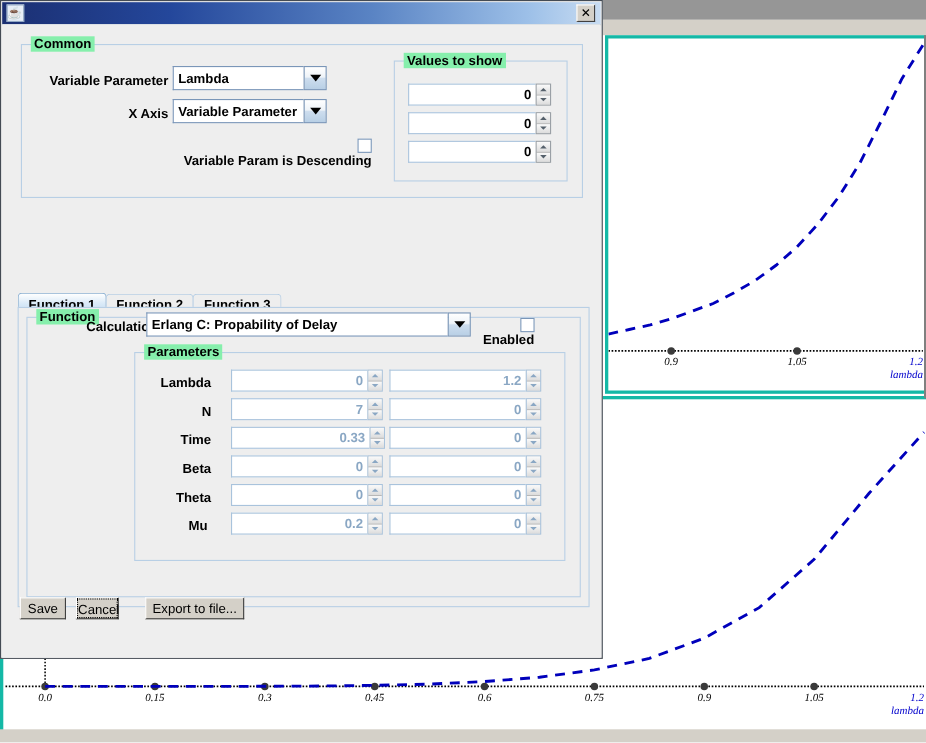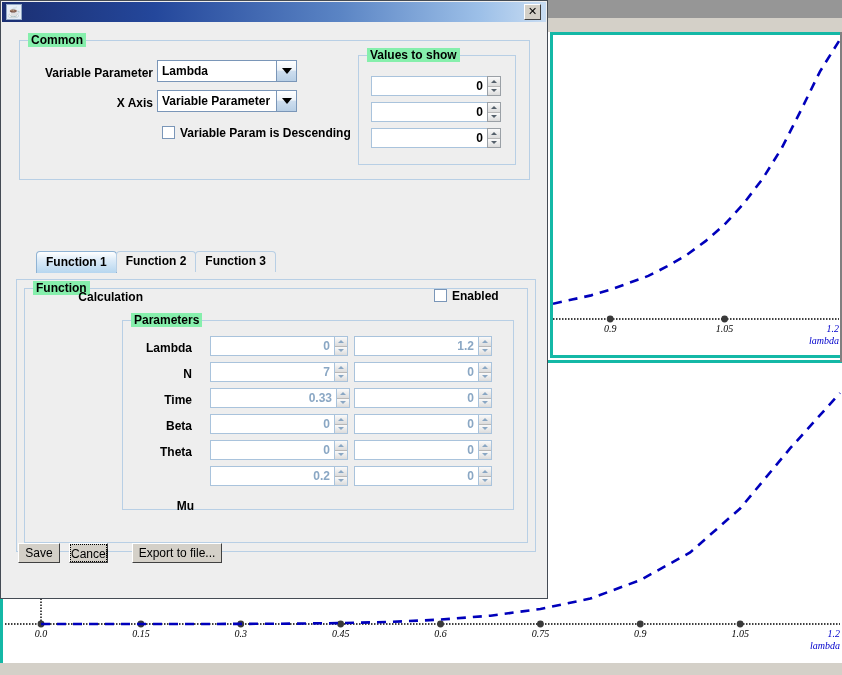--- a/index.html
+++ b/index.html
@@ -72,21 +72,21 @@
     background:linear-gradient(to bottom,#ffffff 0%,#eef3f8 45%,#cdddee 52%,#b8cfe5 100%);
     border:1px solid #7a96b8;
     display:flex;align-items:center;justify-content:center;
   }
   .combo .cbarrow .tri{
     width:0;height:0;border-left:5px solid transparent;border-right:5px solid transparent;
     border-top:6px solid #000;
   }
 
   
-  .chk{position:absolute;display:flex;align-items:flex-start;}
+  .chk{position:absolute;display:flex;align-items:flex-end;flex-direction:column;}
   .chk .box{
     width:13px;height:13px;box-sizing:border-box;
     background:#ffffff;border:1px solid #7a96b8;
   }
   .chk .ctext{margin-left:5px;font-size:12px;font-weight:bold;color:#000;white-space:nowrap;}
 
   
   .spin{position:absolute;height:20px;display:flex;box-sizing:border-box;}
   .spin .sfield{
     flex:1;background:#ffffff;border:1px solid #a9c3dc;border-right:none;box-sizing:border-box;
@@ -103,21 +103,21 @@
     background:linear-gradient(to bottom,#fafafa,#dcdcdc);
   }
   .spin .sbtns .sb.up{border-bottom:1px solid #b8b8b8;}
   .spin .sbtns .sb .u{width:0;height:0;border-left:3px solid transparent;border-right:3px solid transparent;border-bottom:3px solid #8aa7c4;}
   .spin .sbtns .sb .d{width:0;height:0;border-left:3px solid transparent;border-right:3px solid transparent;border-top:3px solid #8aa7c4;}
   .spin.enabled .sbtns{border-color:#9aa0a6;}
   .spin.enabled .sbtns .sb .u{border-bottom-color:#55606b;}
   .spin.enabled .sbtns .sb .d{border-top-color:#55606b;}
 
   
-  #tabstrip{position:absolute;left:14px;top:229px;height:22px;display:flex;align-items:flex-start;margin-left:20px;}
+  #tabstrip{position:absolute;left:14px;top:244px;height:22px;display:flex;align-items:center;}
   .tab{
     height:21px;box-sizing:border-box;padding:0 9px;
     font-size:12px;font-weight:bold;color:#000;line-height:19px;
     border:1px solid #b8cfe5;border-bottom:none;
     border-radius:4px 4px 0 0;
     background:#eeeeee;margin-right:-1px;cursor:pointer;
   }
   .tab.sel{
     background:linear-gradient(to bottom,#ffffff 0%,#dcebf8 40%,#b6d6ef 100%);
     border-color:#8fb3d4;
@@ -277,20 +277,26 @@
     </div>
 
     <div id="tabpanel"></div>
 
     <div class="group" style="left:22px;top:266px;width:504px;height:255px;">
       <span class="gtitle">Function</span>
     </div>
 
     <span class="lbl" style="left:56px;top:268px;width:85px;text-align:right;">Calculation</span>
 
+    <div class="combo" style="left:131px;top:262px;width:295px;">
+      <div class="cbtext">Erlang C: Propability of Delay</div>
+      <div class="cbarrow">
+          <span class="tri"></span>
+        </div>
+    </div>
 
     <div class="chk" style="left:432px;top:267px;">
       <span class="box"></span>
       <span class="ctext">Enabled</span>
     </div>
 
     <div class="group" style="left:120px;top:298px;width:392px;height:190px;">
       <span class="gtitle">Parameters</span>
     </div>
 
@@ -407,21 +413,21 @@
       <div class="sbtns">
           <div class="sb up">
             <span class="u"></span>
           </div>
           <div class="sb dn">
             <span class="d"></span>
           </div>
         </div>
     </div>
 
-    <span class="lbl" style="left:132px;top:449px;width:60px;text-align:right;margin-top:28px;">Mu</span>
+    <span class="lbl" style="left:148px;top:449px;width:60px;text-align:center;">Mu</span>
     <div class="spin disabled" style="left:208px;top:444px;width:138px;">
       <div class="sfield">0.2</div>
       <div class="sbtns">
           <div class="sb up">
             <span class="u"></span>
           </div>
           <div class="sb dn">
             <span class="d"></span>
           </div>
         </div>

